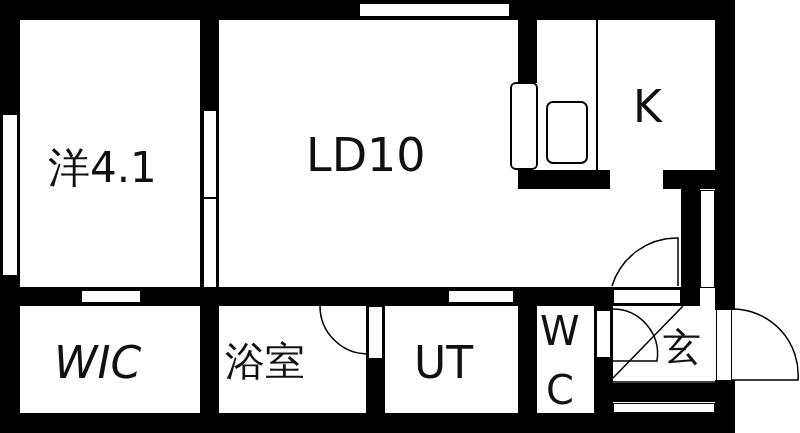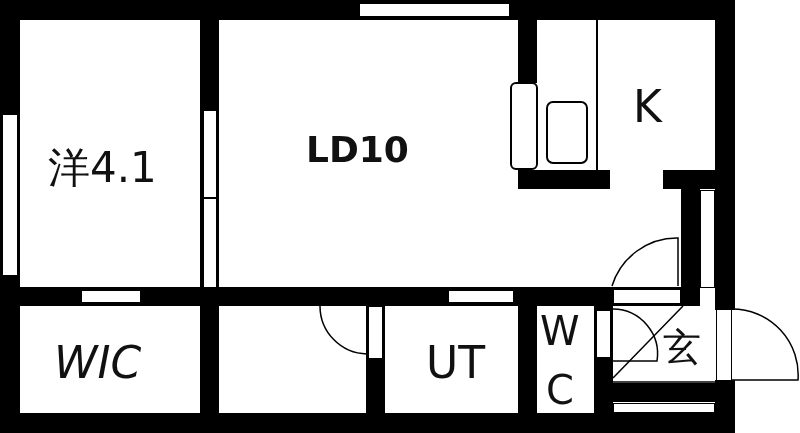--- a/index.html
+++ b/index.html
@@ -62,20 +62,21 @@
   <svg class="lines" width="800" height="433" viewBox="0 0 800 433">
     <path d="M320 306 A48 48 0 0 0 367 354" fill="none" stroke="#000" stroke-width="1.5"></path>
     <path d="M612 286 A68 68 0 0 1 678 238 L678 286" fill="none" stroke="#000" stroke-width="1.5"></path>
     <path d="M613 309 A45 45 0 0 1 657 361 L613 361" fill="none" stroke="#000" stroke-width="1.5"></path>
     <path d="M732 309 A66 66 0 0 1 798 380 L732 380" fill="none" stroke="#000" stroke-width="1.5"></path>
     <line x1="613" y1="378" x2="683" y2="306" stroke="#000" stroke-width="1.5"></line>
     <line x1="613" y1="382" x2="715" y2="382" stroke="#000" stroke-width="1.5"></line>
   </svg>
 
   <div class="label" style="left:48px;top:147px;font-size:42px;text-align:center;">洋4.1</div>
-  <div class="label" style="left:306px;top:132px;font-size:36px;font-weight:bold;">LD10</div>
+  <div class="label" style="left:306px;top:132px;font-size:46px;">LD10</div>
   <div class="label" style="left:633px;top:85px;font-size:44px;">K</div>
   <div class="label" style="left:54px;top:341px;font-size:44px;font-style:italic;">WIC</div>
-  <div class="label" style="left:414px;top:341px;font-size:44px;margin-left:12px;">UT</div>
+  <div class="label" style="left:225px;top:341px;font-size:40px;">浴室</div>
+  <div class="label" style="left:414px;top:341px;font-size:44px;">UT</div>
   <div class="label" style="left:540px;top:311px;font-size:40px;">W</div>
   <div class="label" style="left:546px;top:370px;font-size:40px;">C</div>
   <div class="label" style="left:663px;top:328px;font-size:38px;">玄</div>
 </div>
 
 </body></html>

